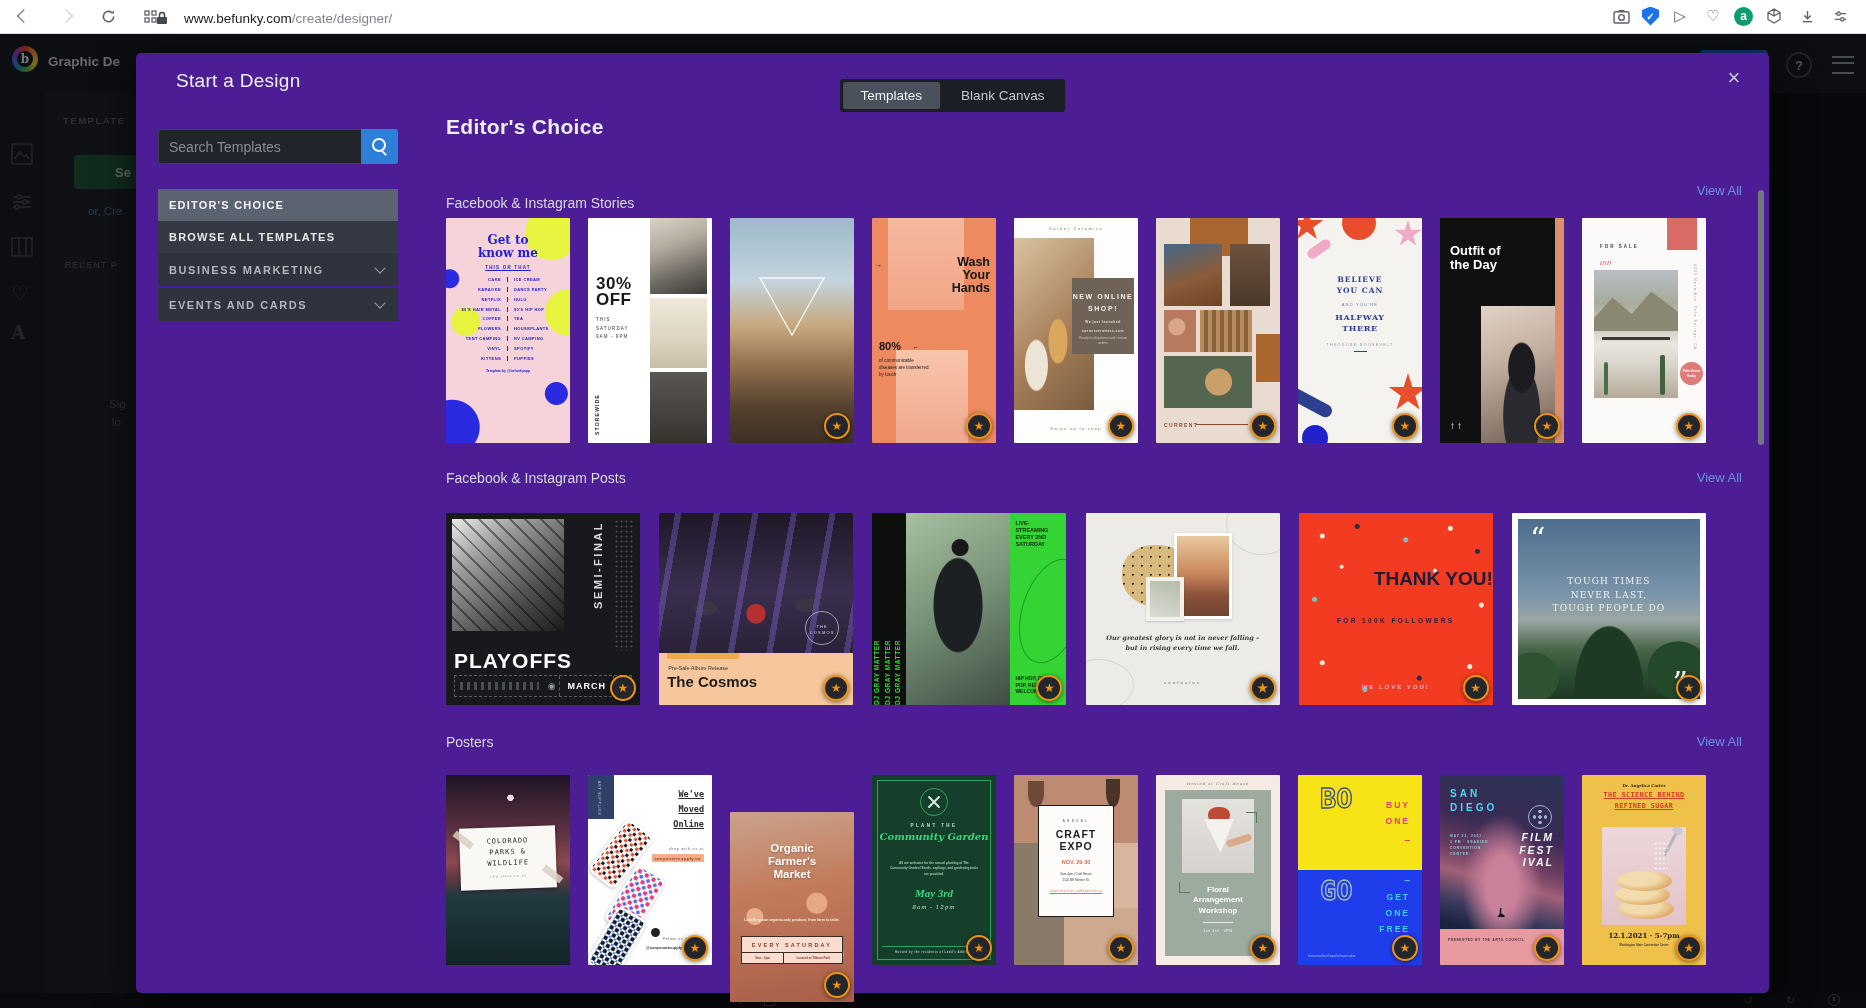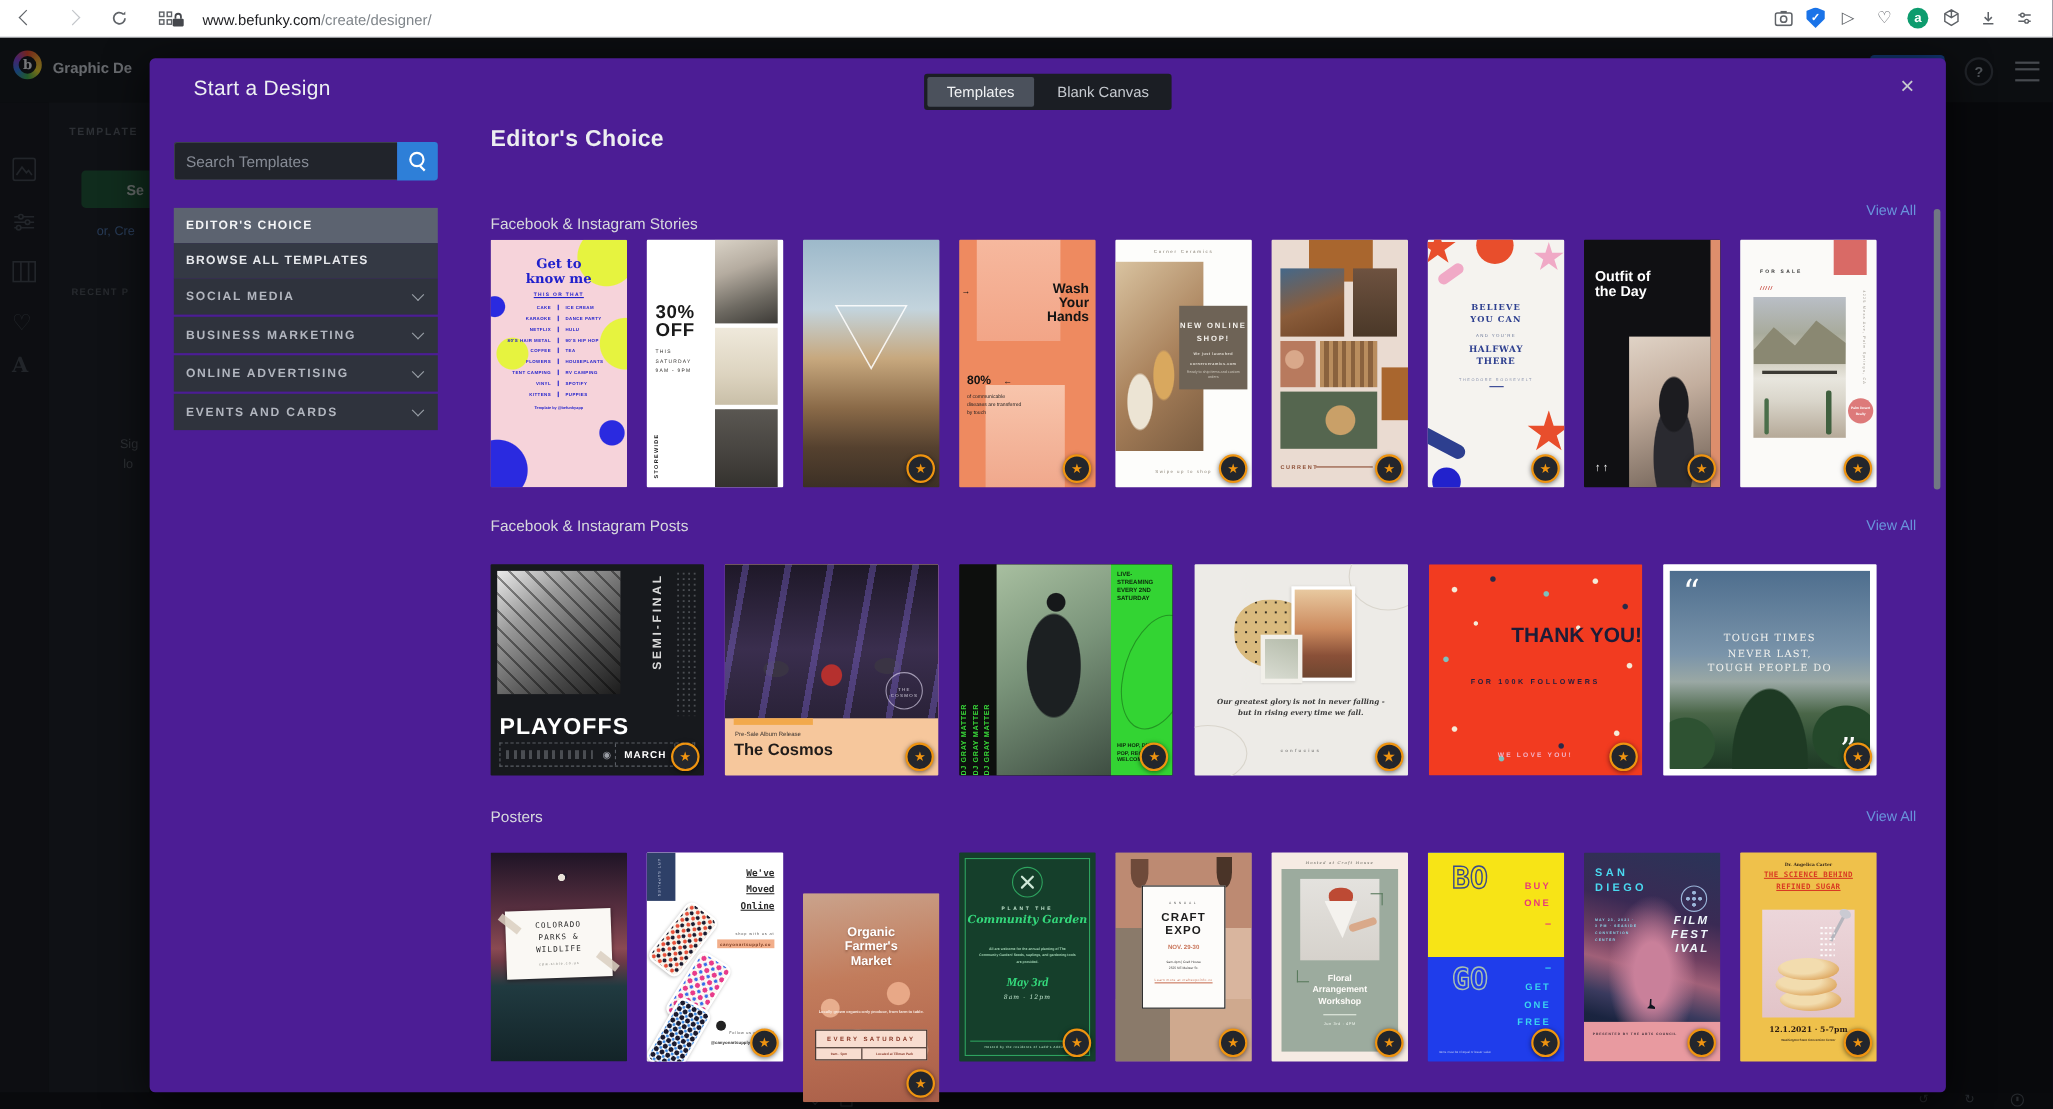--- a/index.html
+++ b/index.html
@@ -46,21 +46,21 @@
   .f-ico{position:absolute;color:#4a4e55;font-size:11px;line-height:15px;}
   .fchev{position:absolute;width:7px;height:7px;border-right:1.5px solid #4a4e55;border-bottom:1.5px solid #4a4e55;transform:rotate(45deg);top:2px;}
   .fsq{position:absolute;width:9px;height:9px;border:1.5px solid #4a4e55;top:2px;}
   .fclock{position:absolute;width:10px;height:10px;border:1.5px solid #4a4e55;border-radius:50%;top:1px;}
   .fclock::before{content:'';position:absolute;left:4px;top:2px;width:1.5px;height:3.5px;background:#4a4e55;}
   .dim{position:absolute;top:0;left:0;width:1866px;height:975px;background:rgba(4,5,8,0.5);}
   
   .modal{position:absolute;left:136px;top:20px;width:1633px;height:940px;background:#4c1d95;border-radius:5px;z-index:10;
     box-shadow:0 8px 40px rgba(0,0,0,.7);}
   .m-title{position:absolute;left:40px;top:17px;font-size:19px;color:#eef0f3;letter-spacing:.3px;}
-  .tabs{position:absolute;left:50%;top:14px;transform:translateX(-50%);display:flex;background:#1b1e24;border-radius:3px;padding:3px;gap:3px;}
+  .tabs{position:absolute;left:50%;top:26px;transform:translateX(-50%);display:flex;background:#1b1e24;border-radius:3px;padding:3px;gap:3px;}
   .tab{height:27px;line-height:27px;padding:0 18px;font-size:13.5px;color:#c6cad0;border-radius:2px;}
   .tab.active{background:#4b515c;color:#f0f2f4;}
   .m-close{position:absolute;right:22px;top:12px;font-size:22px;color:#c6c9ce;width:26px;text-align:center;}
   
   .lp{position:absolute;left:22px;top:76px;width:240px;}
   .search{display:flex;height:35px;}
   .search input{flex:1;background:#21242b;border:1px solid #3b404a;border-right:none;border-radius:3px 0 0 3px;color:#aeb3bb;
     font-size:14px;padding:0 10px;outline:none;font-family:"Liberation Sans",sans-serif;}
   .search input::placeholder{color:#878c96;}
   .sbtn{width:37px;background:#2e7fd8;border-radius:0 3px 3px 0;position:relative;}
@@ -516,29 +516,21 @@
     <div class="lp">
       <div class="search">
         <input placeholder="Search Templates" style="">
         <div class="sbtn">
             <span class="mag"></span>
           </div>
       </div>
       <div class="mi sel">EDITOR'S CHOICE</div>
       <div class="mi all">BROWSE ALL TEMPLATES</div>
       <div class="cat">
-          <span>SOCIAL MEDIA</span>
-          <span class="cchev"></span>
-        </div>
-      <div class="cat">
           <span>BUSINESS MARKETING</span>
-          <span class="cchev"></span>
-        </div>
-      <div class="cat">
-          <span>ONLINE ADVERTISING</span>
           <span class="cchev"></span>
         </div>
       <div class="cat">
           <span>EVENTS AND CARDS</span>
           <span class="cchev"></span>
         </div>
     </div>
 
     <div class="heading">Editor's Choice</div>
 

